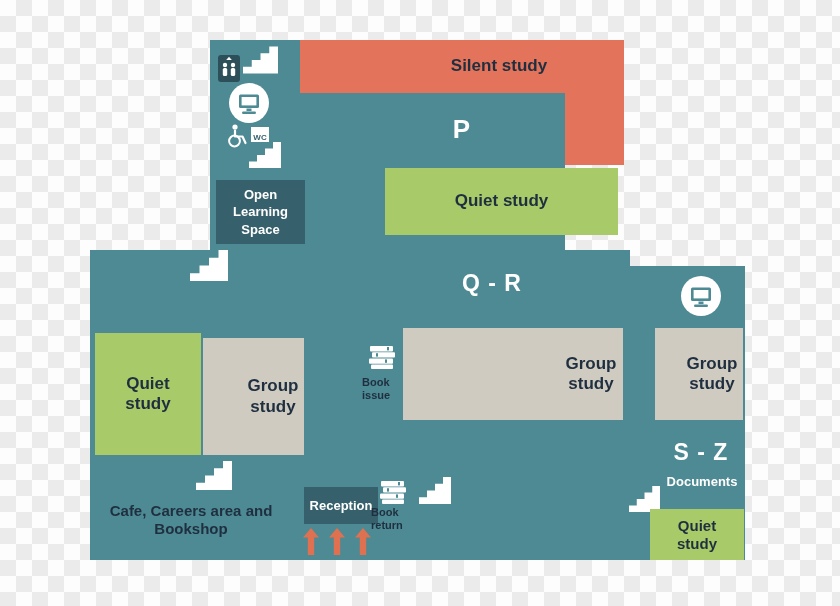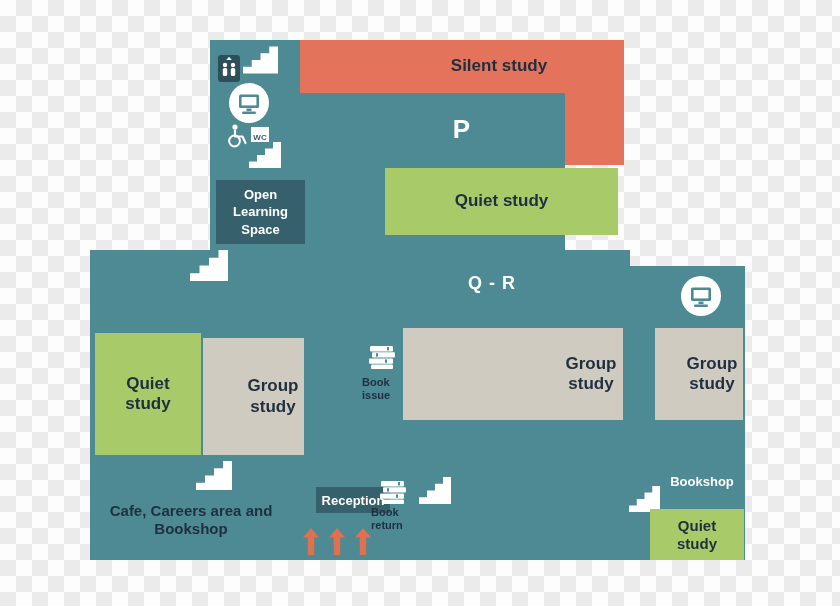--- a/index.html
+++ b/index.html
@@ -15,21 +15,21 @@
     background-position:0 0,16px 16px;
   }
   .abs { position:absolute; }
   .flex { display:flex; align-items:center; justify-content:center; }
   .teal { background:#4d8a94; }
   .orange { background:#e3735b; }
   .green { background:#a8ca68; }
   .beige { background:#cfcbc1;justify-content:flex-end; }
   .darkteal { background:#36606c; }
   .turquoise { background:#2ab5ab; }
-  .zone-letter { color:#fff; font-weight:bold; font-size:18px; letter-spacing:1px; }
+  .zone-letter { color:#fff; font-weight:bold; font-size:23px; letter-spacing:1px; }
   .study-label { color:#1f2f3f; font-weight:bold; font-size:17px; text-align:center; line-height:1.2; }
   .small-dark { color:#1f2f3f; font-weight:bold; font-size:11px; text-align:left; line-height:1.2; }
   .white-label { color:#fff; font-weight:bold; text-align:center; }
   .wc-box { background:#fff; border-radius:0; color:#36606c; font-weight:bold;
             font-size:8px; display:flex; align-items:flex-end; justify-content:center; }
   svg { display:block; }
 </style>
 </head>
 <body>
 
@@ -137,39 +137,42 @@
     <span class="small-dark" style="max-width:40px">Book issue</span>
   </div>
 
   <div class="abs beige flex" style="left:403px;top:328px;width:220px;height:92px">
     <span class="study-label" style="max-width:64px">Group study</span>
   </div>
   <div class="abs beige flex" style="left:655px;top:328px;width:88px;height:92px">
     <span class="study-label" style="max-width:62px">Group study</span>
   </div>
 
+  <div class="abs flex" style="left:662px;top:438px;width:78px;height:28px">
+    <span class="zone-letter">S - Z</span>
+  </div>
   <div class="abs flex" style="left:660px;top:473px;width:84px;height:17px">
-    <span class="white-label" style="font-size:13px">Bookshop</span>
+    <span class="white-label" style="font-size:13px">Documents</span>
   </div>
   <div class="abs" style="left:629px;top:486px;width:31px;height:26px">
     <svg width="31" height="26" viewBox="0 0 36 28" preserveAspectRatio="none">
         <path d="M0,28 L0,21 L9,21 L9,14 L18,14 L18,7 L27,7 L27,0 L36,0 L36,28 Z" fill="#fff"></path>
       </svg>
   </div>
 
   <div class="abs" style="left:196px;top:461px;width:36px;height:29px">
     <svg width="36" height="29" viewBox="0 0 36 28" preserveAspectRatio="none">
         <path d="M0,28 L0,21 L9,21 L9,14 L18,14 L18,7 L27,7 L27,0 L36,0 L36,28 Z" fill="#fff"></path>
       </svg>
   </div>
   <div class="abs flex" style="left:100px;top:502px;width:182px;height:36px">
     <span class="study-label" style="font-size:15px;max-width:180px">Cafe, Careers area and Bookshop</span>
   </div>
 
-  <div class="abs darkteal flex" style="left:316px;top:487px;width:74px;height:26px">
+  <div class="abs darkteal flex" style="left:304px;top:487px;width:74px;height:37px">
     <span class="white-label" style="font-size:13px;font-weight:600">Reception</span>
   </div>
   <div class="abs" style="left:300px;top:528px;width:74px;height:28px;display:flex;justify-content:space-between;padding:0 3px">
     <svg width="16" height="27" viewBox="0 0 16 27">
         <path d="M8 0 L16 9.5 L11.2 9.5 L11.2 27 L4.8 27 L4.8 9.5 L0 9.5 Z" fill="#df7150"></path>
       </svg>
     <svg width="16" height="27" viewBox="0 0 16 27">
         <path d="M8 0 L16 9.5 L11.2 9.5 L11.2 27 L4.8 27 L4.8 9.5 L0 9.5 Z" fill="#df7150"></path>
       </svg>
     <svg width="16" height="27" viewBox="0 0 16 27">

